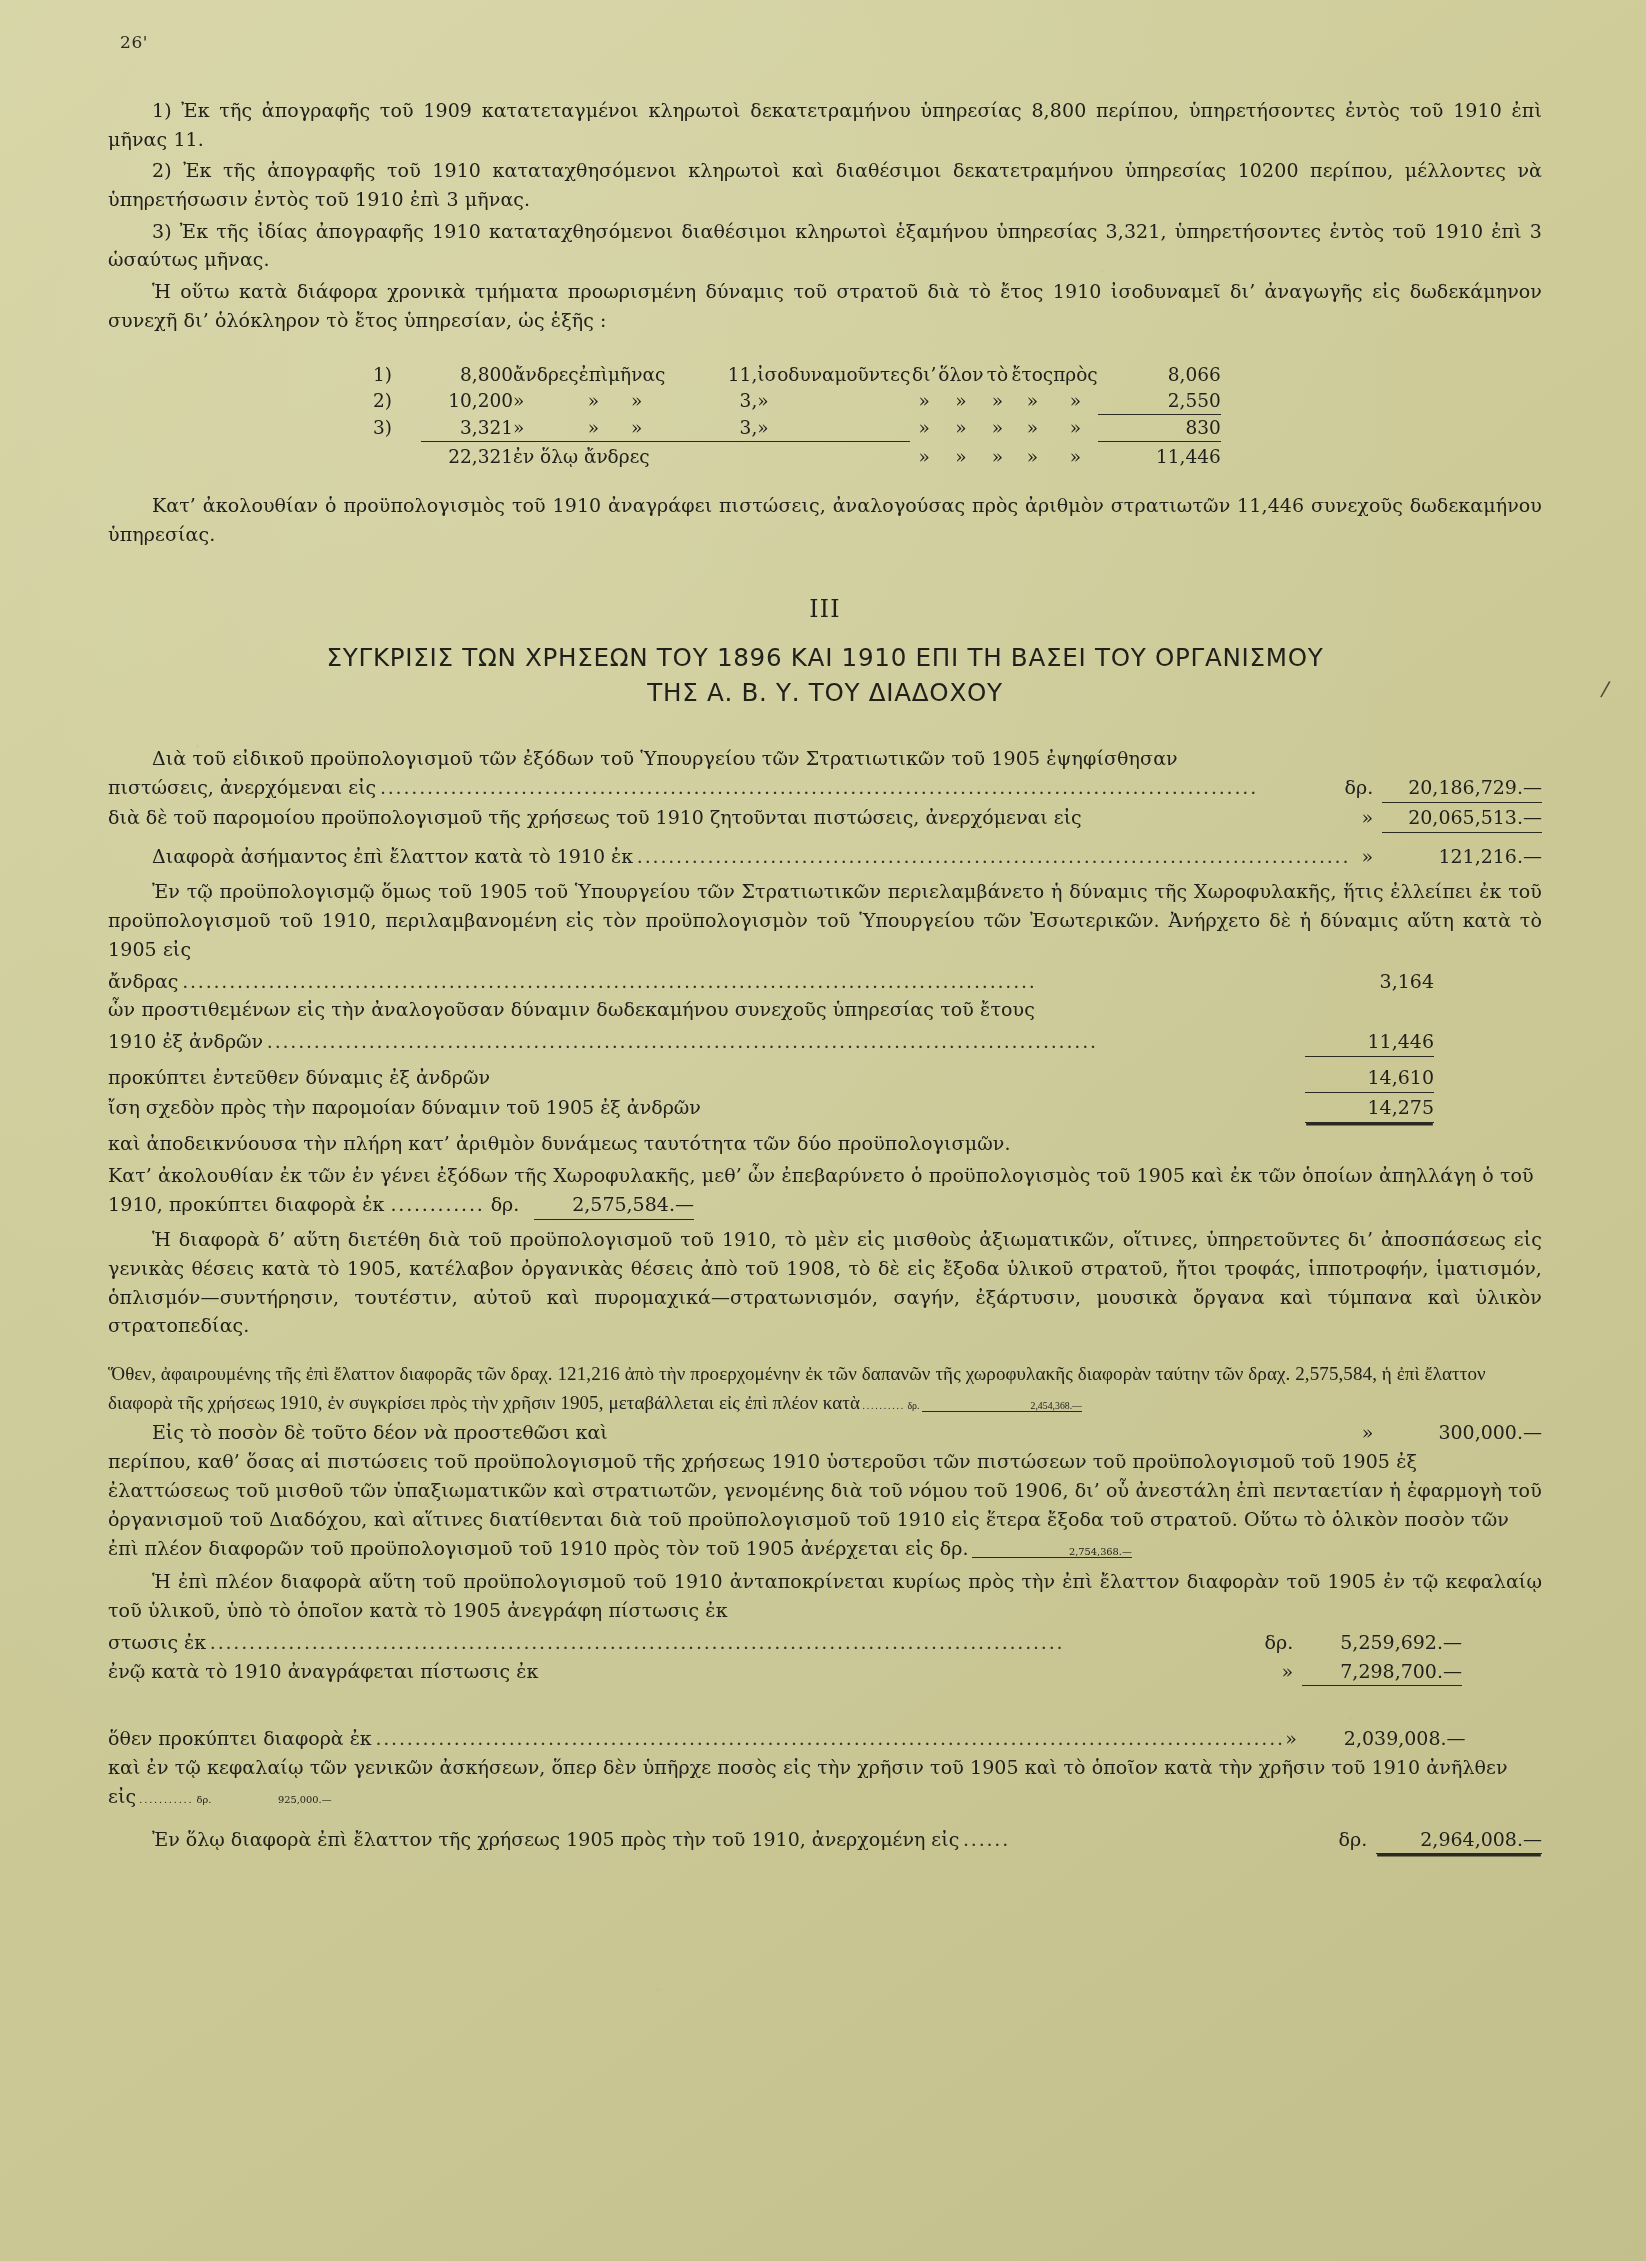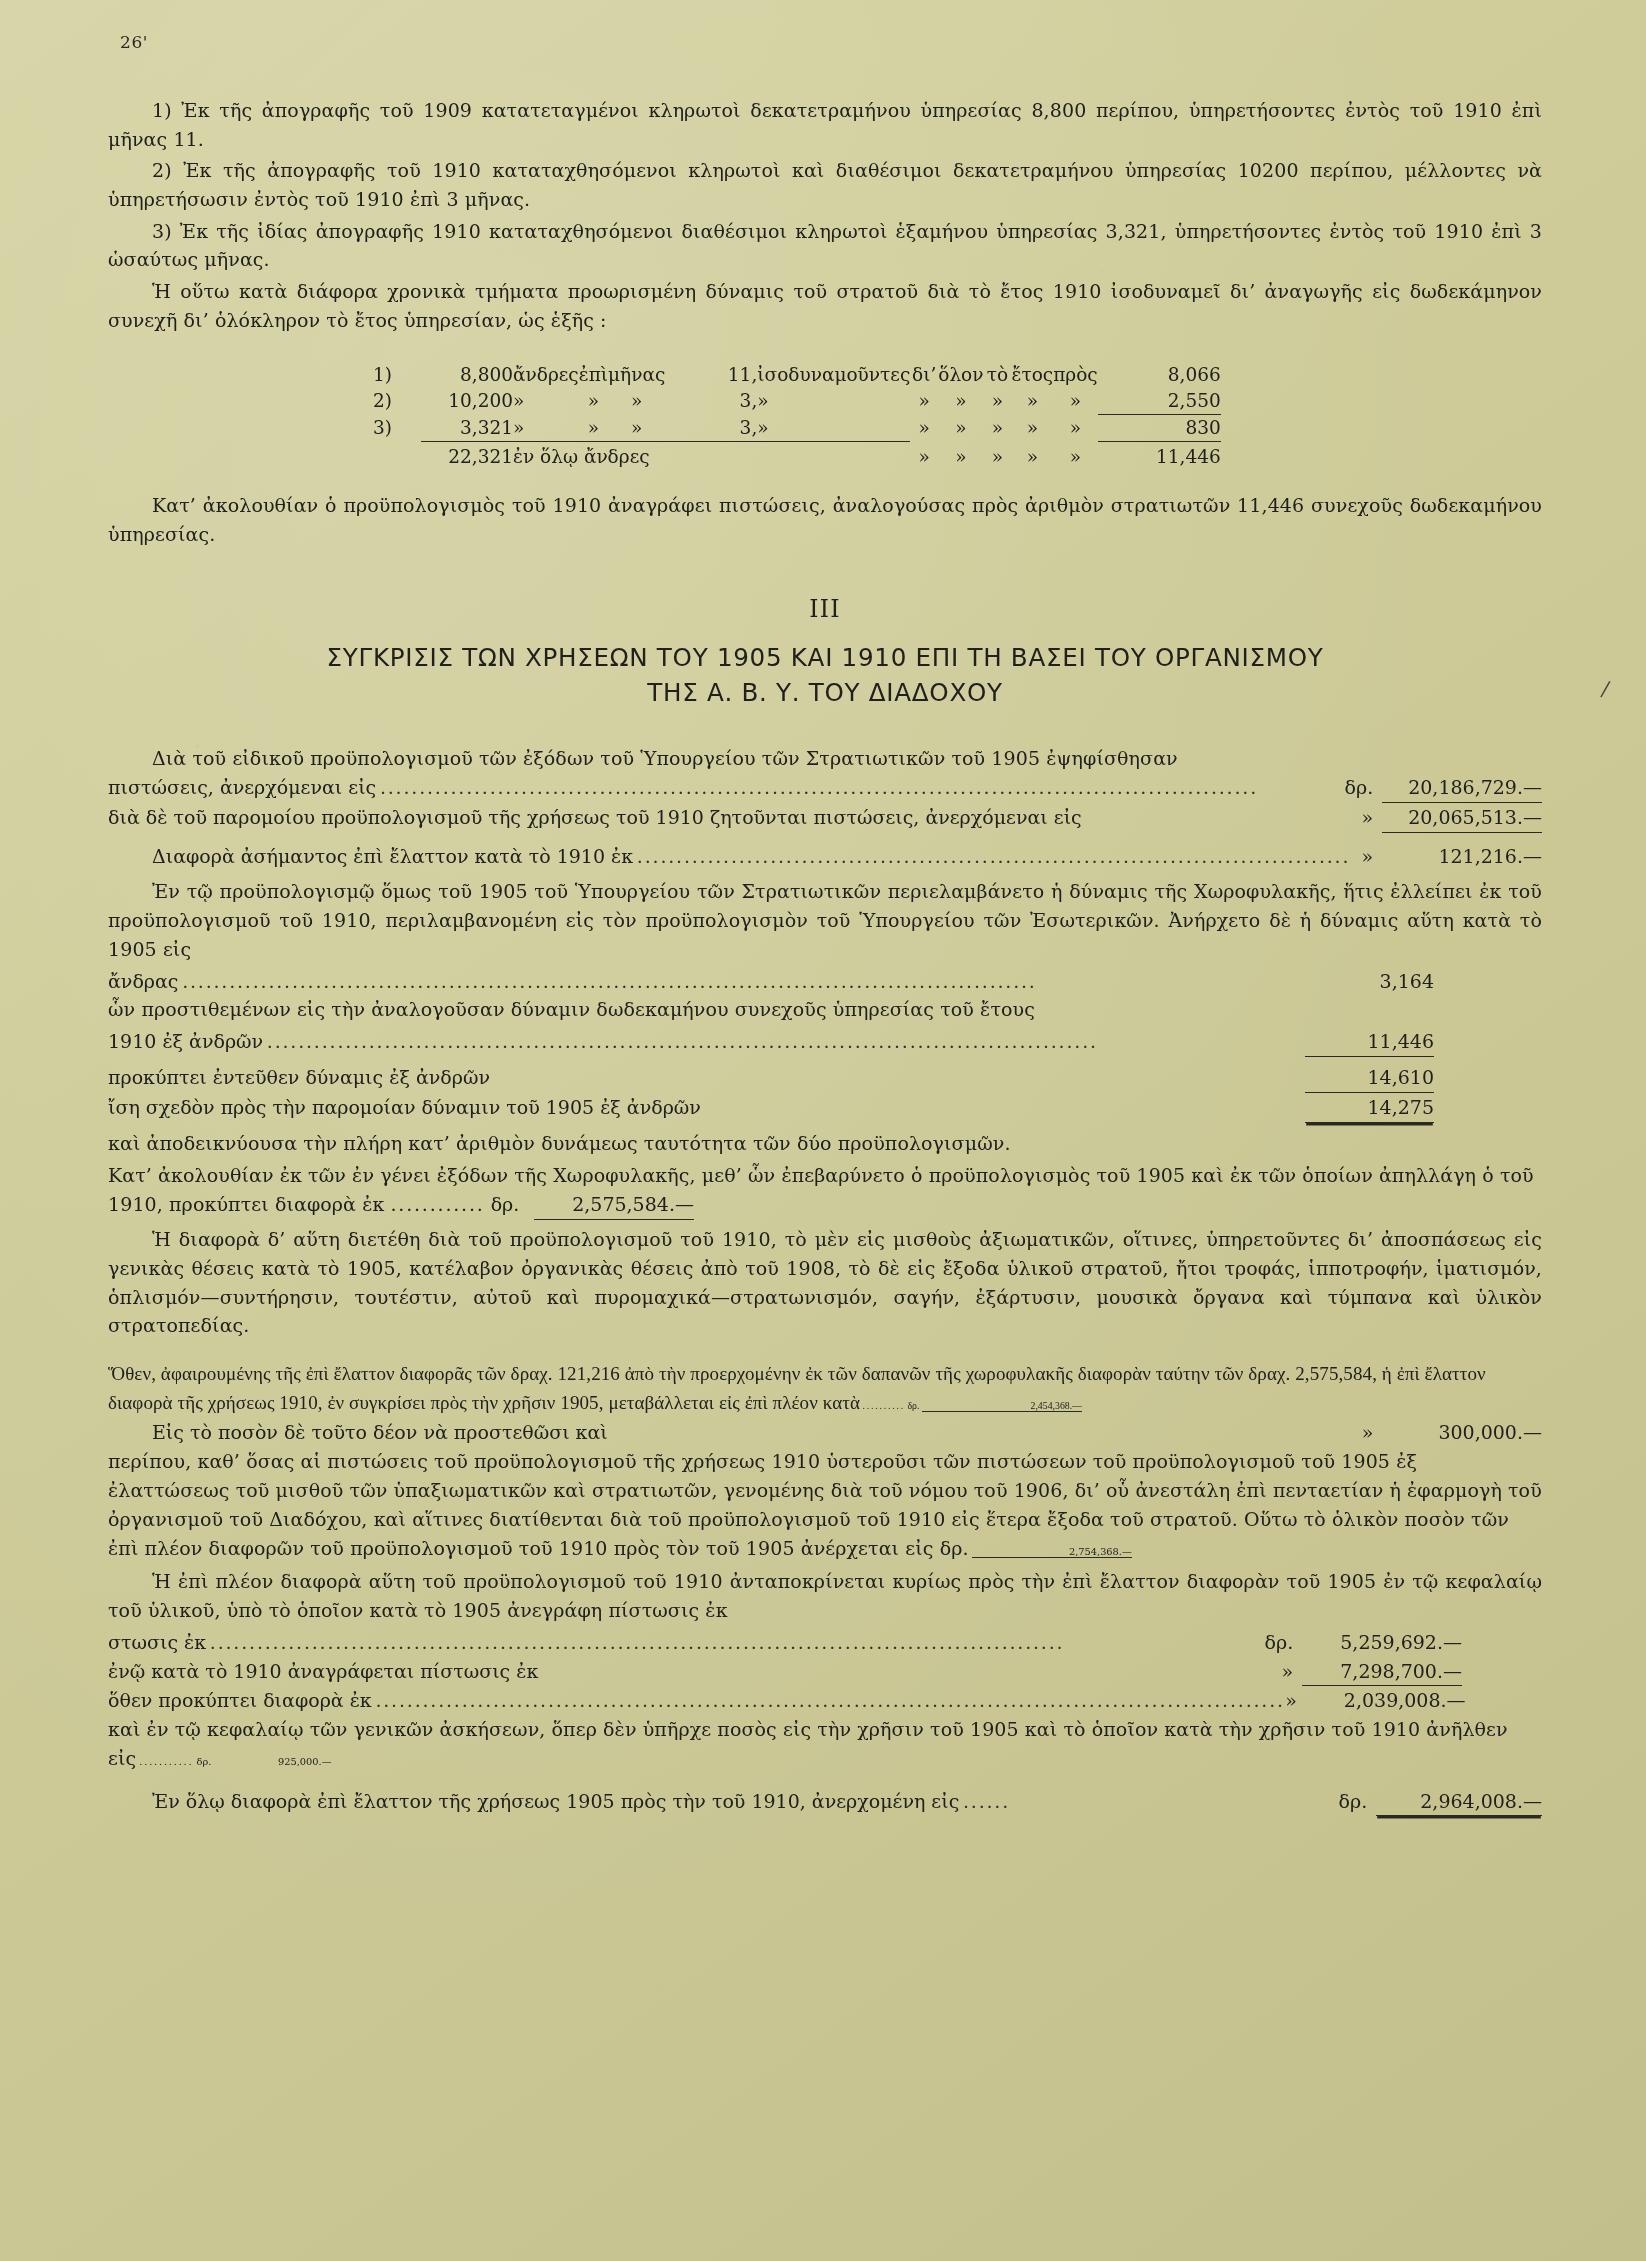--- a/index.html
+++ b/index.html
@@ -224,21 +224,21 @@
           <td class="eq-d">»</td>
           <td class="eq-res rule-above-res">11,446</td>
         </tr>
       </tbody>
     </table>
 
     <p class="indent" style="margin-top:21px;">Κατ’ ἀκολουθίαν ὁ προϋπολογισμὸς τοῦ 1910 ἀναγράφει πιστώσεις, ἀναλογούσας πρὸς ἀριθμὸν στρατιωτῶν 11,446 συνεχοῦς δωδεκαμήνου ὑπηρεσίας.</p>
 
     <div class="sec-num">III</div>
     <div class="sec-title">
-      <span>ΣΥΓΚΡΙΣΙΣ ΤΩΝ ΧΡΗΣΕΩΝ ΤΟΥ 1905 ΚΑΙ 1910 ΕΠΙ ΤΗ ΒΑΣΕΙ ΤΟΥ ΟΡΓΑΝΙΣΜΟΥ</span>
+      <span>ΣΥΓΚΡΙΣΙΣ ΤΩΝ ΧΡΗΣΕΩΝ ΤΟΥ 1896 ΚΑΙ 1910 ΕΠΙ ΤΗ ΒΑΣΕΙ ΤΟΥ ΟΡΓΑΝΙΣΜΟΥ</span>
       <span class="ln2">ΤΗΣ Α. Β. Υ. ΤΟΥ ΔΙΑΔΟΧΟΥ</span>
     </div>
 
     <p class="indent tight">Διὰ τοῦ εἰδικοῦ προϋπολογισμοῦ τῶν ἐξόδων τοῦ Ὑπουργείου τῶν Στρατιωτικῶν τοῦ 1905 ἐψηφίσθησαν</p>
 
     <div class="fig-line">
       <span class="txt">πιστώσεις, ἀνερχόμεναι εἰς</span>
       <span class="lead">................................................................................................................</span>
       <span class="cur">δρ.</span>
       <span class="amt uline-single">20,186,729.—</span>
@@ -332,21 +332,21 @@
       <span class="lead"></span>
       <span class="cur">»</span>
       <span class="amt uline-single" style="min-width:154px;">7,298,700.—</span>
       <span style="width:80px;"></span>
     </div>
 
     <div class="fig-line">
       <span class="txt">ὅθεν προκύπτει διαφορὰ ἐκ</span>
       <span class="lead">.........................................................................................................................</span>
       <span class="cur">»</span>
-      <span class="amt" style="min-width:154px;">2,039,008.—</span>
+      <span class="amt" style="min-width:154px;margin-top:38px;">2,039,008.—</span>
       <span style="width:80px;"></span>
     </div>
 
     <div>
       <p style="display:inline;">καὶ ἐν τῷ κεφαλαίῳ τῶν γενικῶν ἀσκήσεων, ὅπερ δὲν ὑπῆρχε ποσὸς εἰς τὴν χρῆσιν τοῦ 1905 καὶ τὸ ὁποῖον κατὰ τὴν χρῆσιν τοῦ 1910 ἀνῆλθεν εἰς</p>
       <span style="letter-spacing:1.8px;">...........</span>
       <span class="cur">δρ.</span>
       <span class="mini-num">925,000.—</span>
     </div>
 

